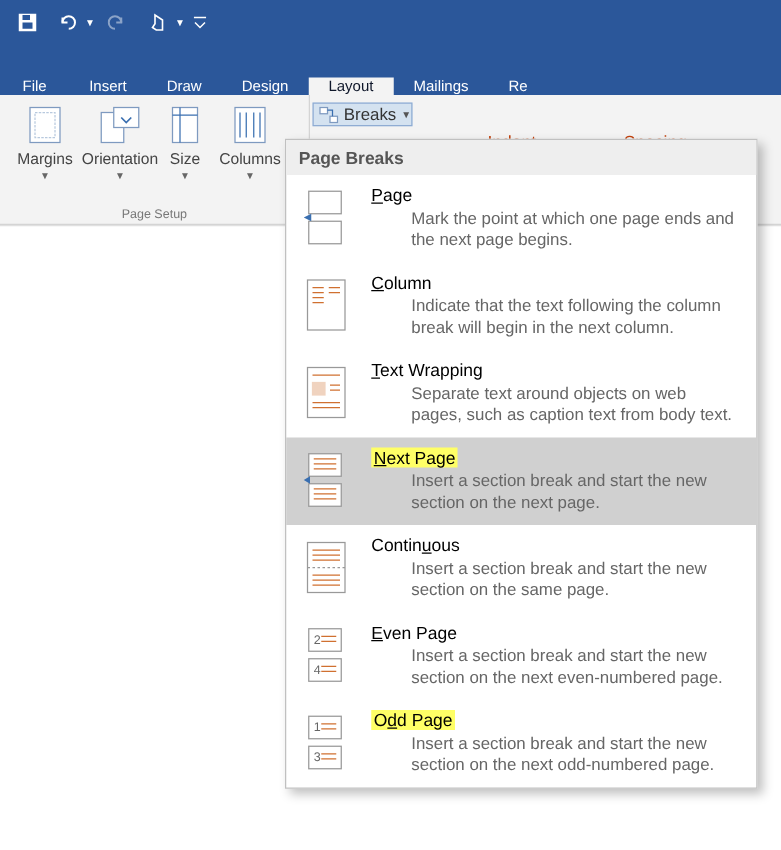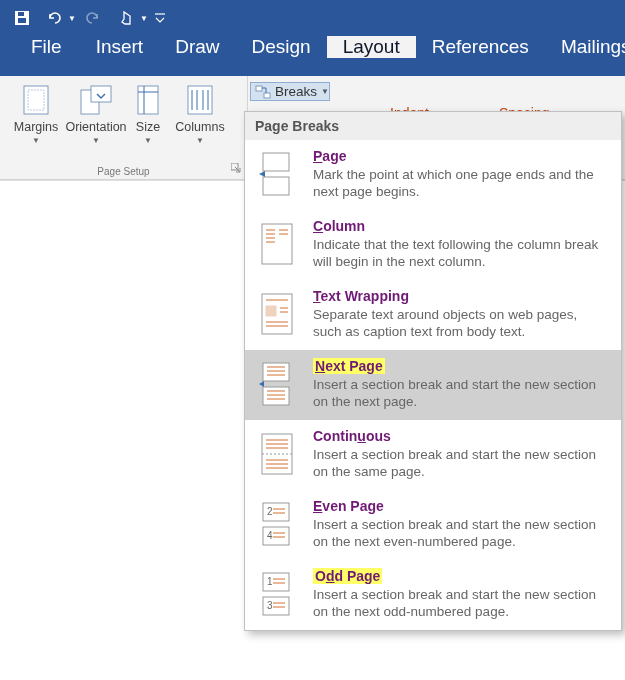--- a/index.html
+++ b/index.html
@@ -13,24 +13,24 @@
     padding: 0 8px;
     gap: 4px;
   }
   .titlebar .tb-btn { width: 28px; height: 28px; display: flex; align-items: center; justify-content: center; cursor: pointer; }
   .titlebar svg { display: block; }
 
   .tabs {
     height: 40px;
     background: #2b579a;
     display: flex;
-    align-items: flex-start;
+    align-items: flex-end;
     color: #fff;
-    font-size: 19px;
-    padding-left: 21px;
+    font-size: 12px;
+    padding-left: 8px;
   }
   .tab {
     padding: 0 16px;
     display: flex;
     align-items: center;
     cursor: pointer;
     white-space: nowrap;
   }
   .tab.active {
     background: #f3f3f3;
@@ -104,21 +104,21 @@
     display:flex;
     gap: 70px;
     color:#c2410c;
     font-size:14px;
     margin-left: 142px;
     margin-top: 4px;
   }
 
   .dropdown {
     position: absolute;
-    left: 244px;
+    left: 228px;
     top: 111px;
     width: 378px;
     background: #fff;
     border: 1px solid #c0c0c0;
     box-shadow: 4px 4px 8px rgba(0,0,0,0.25);
     font-size: 14px;
     color: #444;
   }
   .dd-header {
     background: #eee;
@@ -140,26 +140,26 @@
   }
   .dd-item .dd-icon {
     width: 40px;
     min-width: 40px;
     height: 48px;
     margin-top: 2px;
     display:flex; align-items:center; justify-content:center;
   }
   .dd-item .dd-text { flex: 1; }
   .dd-title {
-    font-weight: 700;
-    color: #701a75;
+    font-weight: 400;
+    color: #000000;
     margin-bottom: 2px;
   }
   .dd-title .ul { text-decoration: underline; }
-  .dd-desc { color: #666; font-size: 13.5px; line-height: 17px; }
+  .dd-desc { color: #666; font-size: 13.5px; line-height: 17px; margin-left: 32px; }
   .hl {
     background: #ffff66;
     padding: 0 2px;
   }
 
   .doc-area {
     position:absolute;
     top:180px; left:0; right:0; bottom:0;
     background:#fff;
     border-top: 1px solid #e0e0e0;
@@ -204,21 +204,20 @@
       </svg>
   </div>
 </div>
 
 <div class="tabs">
   <div class="tab" id="tab-file">File</div>
   <div class="tab">Insert</div>
   <div class="tab">Draw</div>
   <div class="tab">Design</div>
   <div class="tab active">Layout</div>
-  <div class="tab">References</div>
   <div class="tab">Mailings</div>
   <div class="tab">Re</div>
 </div>
 
 <div class="ribbon">
   <div class="ribbon-group page-setup">
     <div class="rg-item">
       <div class="rg-icon">
         <svg width="30" height="32" viewBox="0 0 30 32">
             <rect x="3" y="2" width="24" height="28" fill="#fff" stroke="#7e9ac0"></rect>

